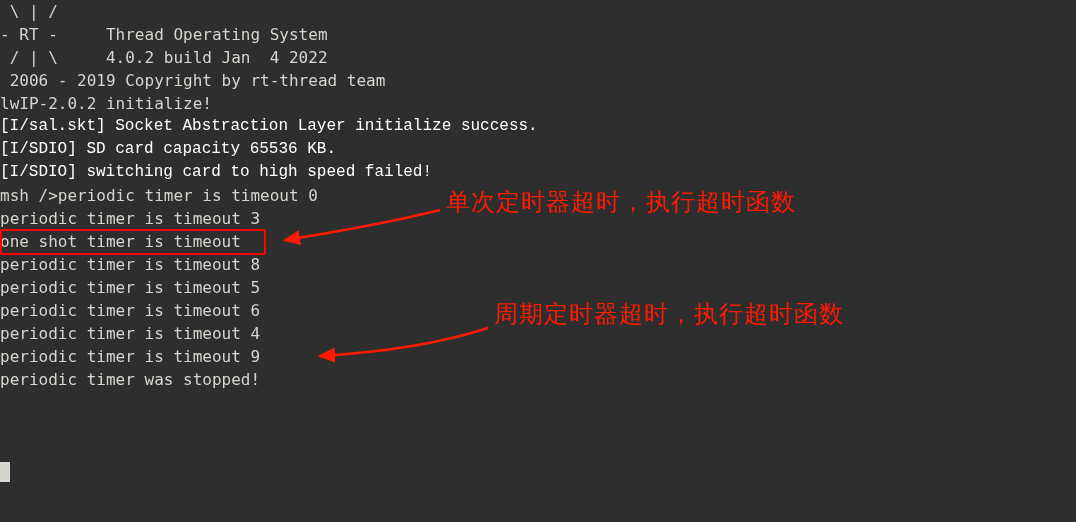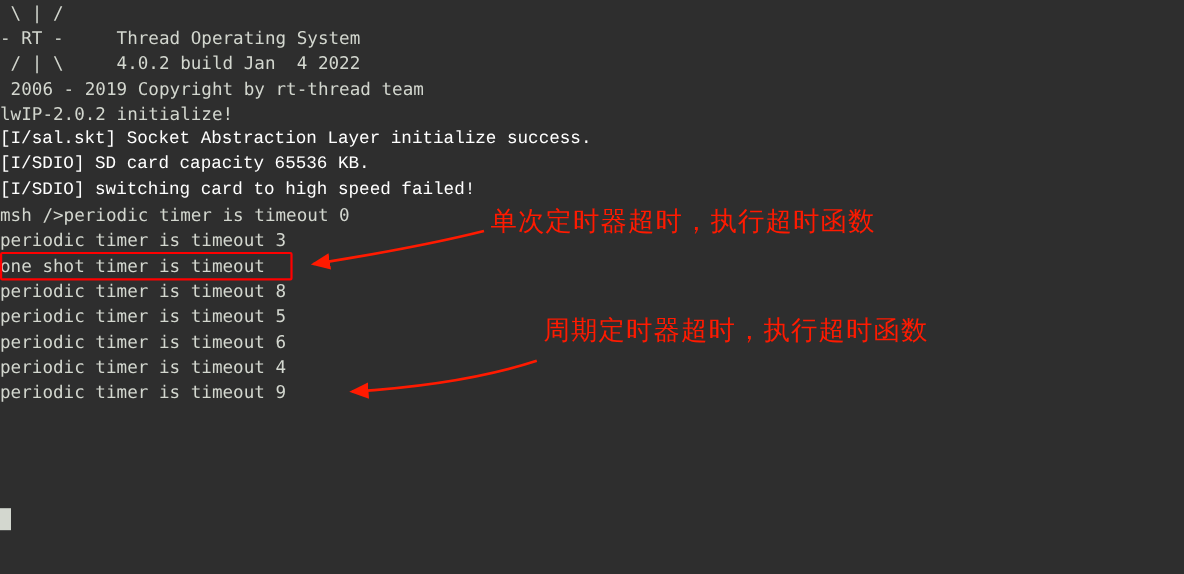--- a/index.html
+++ b/index.html
@@ -62,34 +62,35 @@
   <div class="line green">[I/SDIO] SD card capacity 65536 KB.</div>
   <div class="line green">[I/SDIO] switching card to high speed failed!</div>
   <div class="line white"><span>msh /&gt;</span><span>periodic timer is timeout 0</span></div>
   <div class="line white">periodic timer is timeout 3</div>
   <div class="line white">one shot timer is timeout</div>
   <div class="line white">periodic timer is timeout 8</div>
   <div class="line white">periodic timer is timeout 5</div>
   <div class="line white">periodic timer is timeout 6</div>
   <div class="line white">periodic timer is timeout 4</div>
   <div class="line white">periodic timer is timeout 9</div>
+  <div class="line white">periodic timer was stopped!</div>
 </div>
 
 <div class="highlight-box" style="left:0px; top:229px; width:262px; height:22px;"></div>
 
 <div class="annotation" style="left:446px; top:190px;">单次定时器超时，执行超时函数</div>
 
 <svg class="arrow" style="left:0;top:0;width:1076px;height:522px;">
   <defs>
     <marker id="arrowhead" markerWidth="8" markerHeight="8" refX="6" refY="3" orient="auto">
       <polygon points="0 0, 7 3, 0 6" fill="#ff1a00"></polygon>
     </marker>
   </defs>
   <path d="M440 210 Q 380 225, 285 240" stroke="#ff1a00" stroke-width="2.5" fill="none" marker-end="url(#arrowhead)"></path>
 </svg>
 
-<div class="annotation" style="left:494px; top:289px;">周期定时器超时，执行超时函数</div>
+<div class="annotation" style="left:494px; top:302px;">周期定时器超时，执行超时函数</div>
 
 <svg class="arrow" style="left:0;top:0;width:1076px;height:522px;">
   <path d="M488 328 Q 420 350, 320 356" stroke="#ff1a00" stroke-width="2.5" fill="none" marker-end="url(#arrowhead)"></path>
 </svg>
 
 <div class="cursor-block" style="left:0px; top:462px; width:10px; height:20px;"></div>
 
 </body></html>

